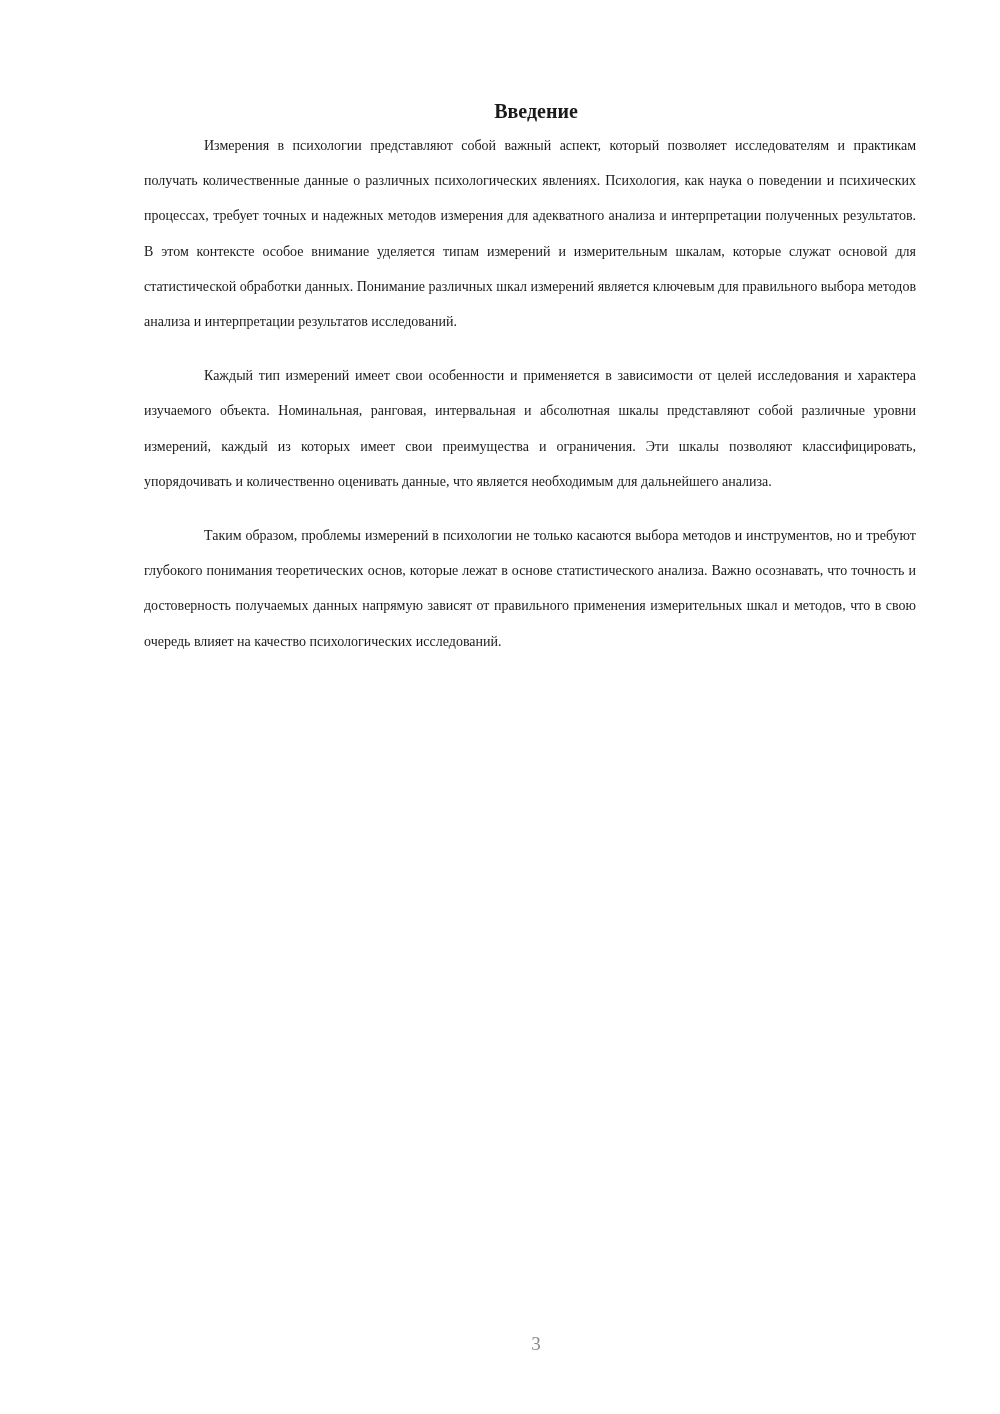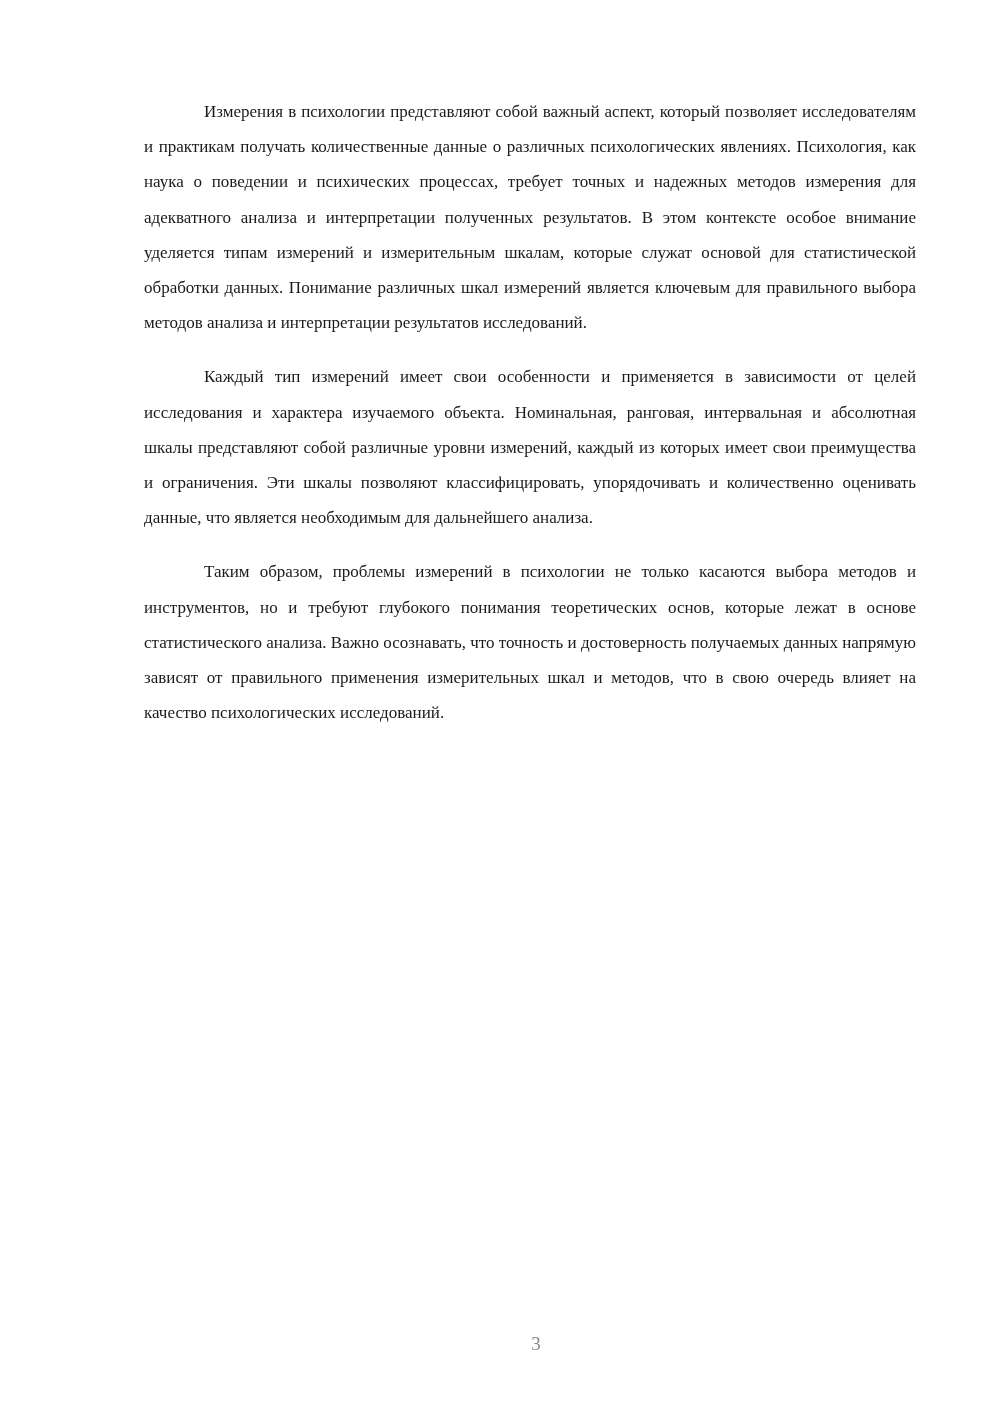--- a/index.html
+++ b/index.html
@@ -1,28 +1,29 @@
 <!DOCTYPE html>
 <html><head>
 <meta charset="utf-8">
 <style>
   html, body { margin: 0; padding: 0; background: #ffffff; }
   body { width: 1000px; height: 1414px; position: relative; overflow: hidden;
          font-family: "Liberation Serif", "DejaVu Serif", serif; color: #1a1a1a; }
   .page { position: absolute; left: 144px; top: 94px; width: 784px; }
   .title { text-align: center; font-weight: bold; font-size: 20px; line-height: 34px;
            margin: 0 0 0 0; padding-left: 0; }
-  .para { font-size: 17px; line-height: 35.2px; text-align: justify; text-indent: 60px;
+  .para { font-size: 14px; line-height: 35.2px; text-align: justify; text-indent: 60px;
           margin: 0 12px 19px 0; letter-spacing: 0px; }
   .para.first { margin-top: 0px; }
   .pagenum { position: absolute; top: 1333px; left: 0; width: 1000px; text-align: center;
              font-size: 19px; color: #8a8a8a; margin-left: 72px; width: 928px; left: 0; }
 </style>
 </head>
 <body>
 
 <div class="page">
+  <h1 class="title">Введение</h1>
   <p class="para first">Измерения в психологии представляют собой важный аспект, который позволяет исследователям и практикам получать количественные данные о различных психологических явлениях. Психология, как наука о поведении и психических процессах, требует точных и надежных методов измерения для адекватного анализа и интерпретации полученных результатов. В этом контексте особое внимание уделяется типам измерений и измерительным шкалам, которые служат основой для статистической обработки данных. Понимание различных шкал измерений является ключевым для правильного выбора методов анализа и интерпретации результатов исследований.</p>
   <p class="para">Каждый тип измерений имеет свои особенности и применяется в зависимости от целей исследования и характера изучаемого объекта. Номинальная, ранговая, интервальная и абсолютная шкалы представляют собой различные уровни измерений, каждый из которых имеет свои преимущества и ограничения. Эти шкалы позволяют классифицировать, упорядочивать и количественно оценивать данные, что является необходимым для дальнейшего анализа.</p>
   <p class="para">Таким образом, проблемы измерений в психологии не только касаются выбора методов и инструментов, но и требуют глубокого понимания теоретических основ, которые лежат в основе статистического анализа. Важно осознавать, что точность и достоверность получаемых данных напрямую зависят от правильного применения измерительных шкал и методов, что в свою очередь влияет на качество психологических исследований.</p>
 </div>
 
 <div class="pagenum">3</div>
 
 </body></html>

